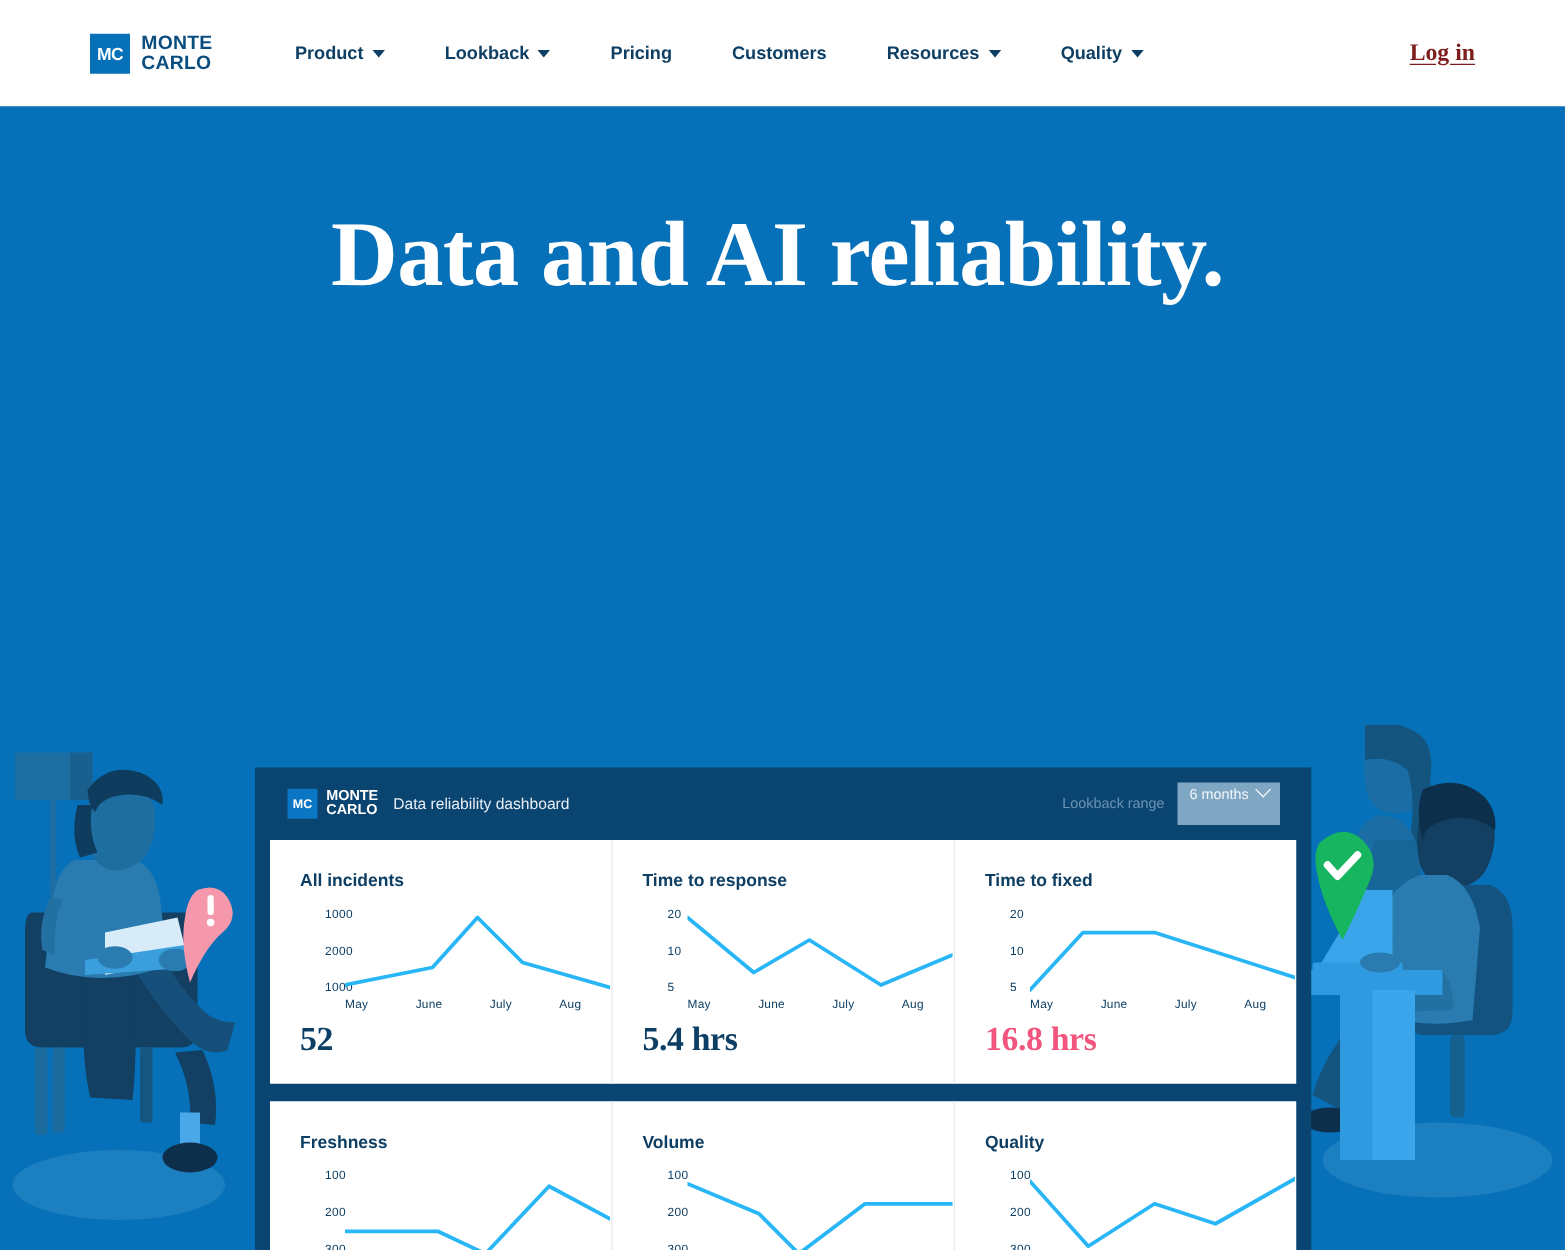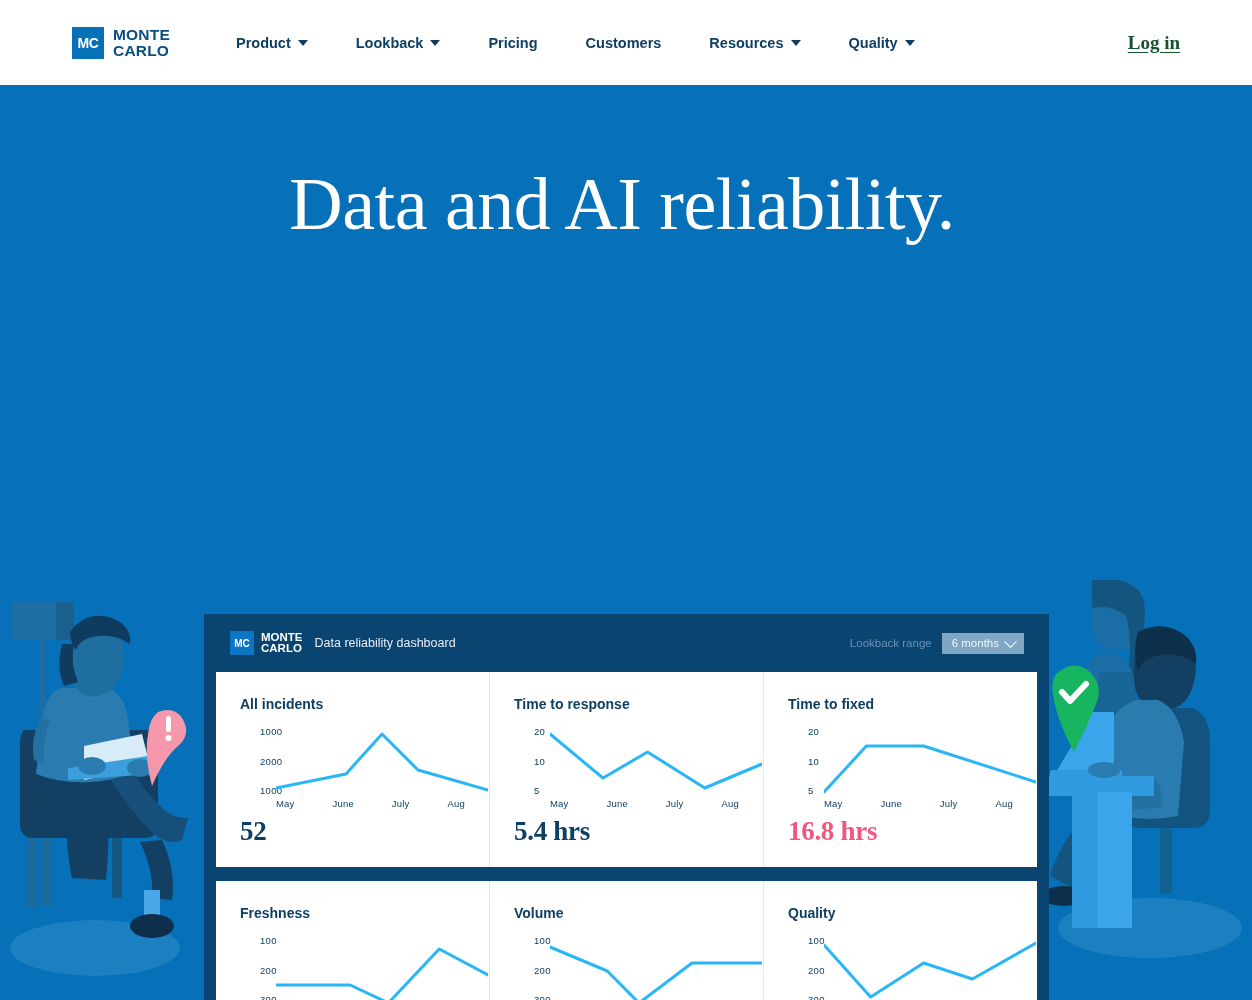--- a/index.html
+++ b/index.html
@@ -82,21 +82,21 @@
     border-top: 6px solid #0d3e63;
     display: inline-block;
   }
 
   .nav-right {
     margin-left: auto;
     display: flex;
     align-items: center;
   }
   .login-link {
-    color: #14532d;
+    color: #7f1d1d;
     font-family: "Liberation Serif", serif;
     font-size: 19px;
     font-weight: 600;
     text-decoration: underline;
     text-underline-offset: 3px;
     cursor: pointer;
   }
 
   
   .hero {
@@ -110,21 +110,21 @@
   .hero-title {
     position: absolute;
     top: 82px;
     left: 0;
     width: 1244px;
     text-align: center;
     color: #ffffff;
     font-family: "Liberation Serif", serif;
     font-size: 74px;
     line-height: 1.0;
-    font-weight: 400;
+    font-weight: 700;
     letter-spacing: -0.5px;
   }
   .hero-title .line { display: block; }
   .hero-title .line + .line { margin-top: 14px; }
 
   
   .illus { position: absolute; bottom: 0; }
   .illus-left { left: 0; width: 210px; height: 410px; }
   .illus-right { right: 0; width: 212px; height: 420px; }
 
@@ -174,23 +174,23 @@
     gap: 10px;
   }
   .lookback-label {
     color: #6b93b4;
     font-size: 11.5px;
   }
   .lookback-select {
     background: #7fa6c2;
     color: #f2f7fb;
     font-size: 11.5px;
-    padding: 4px 9px 5px 10px;
-    display: flex;
-    align-items: flex-end;
+    padding: 4px 9px 18px 10px;
+    display: flex;
+    align-items: flex-start;
     gap: 7px;
     cursor: pointer;
   }
   .sel-caret {
     width: 9px; height: 9px;
     border-right: 1.7px solid #ffffff;
     border-bottom: 1.7px solid #ffffff;
     transform: rotate(45deg) translate(-2px,-2px);
   }
 

